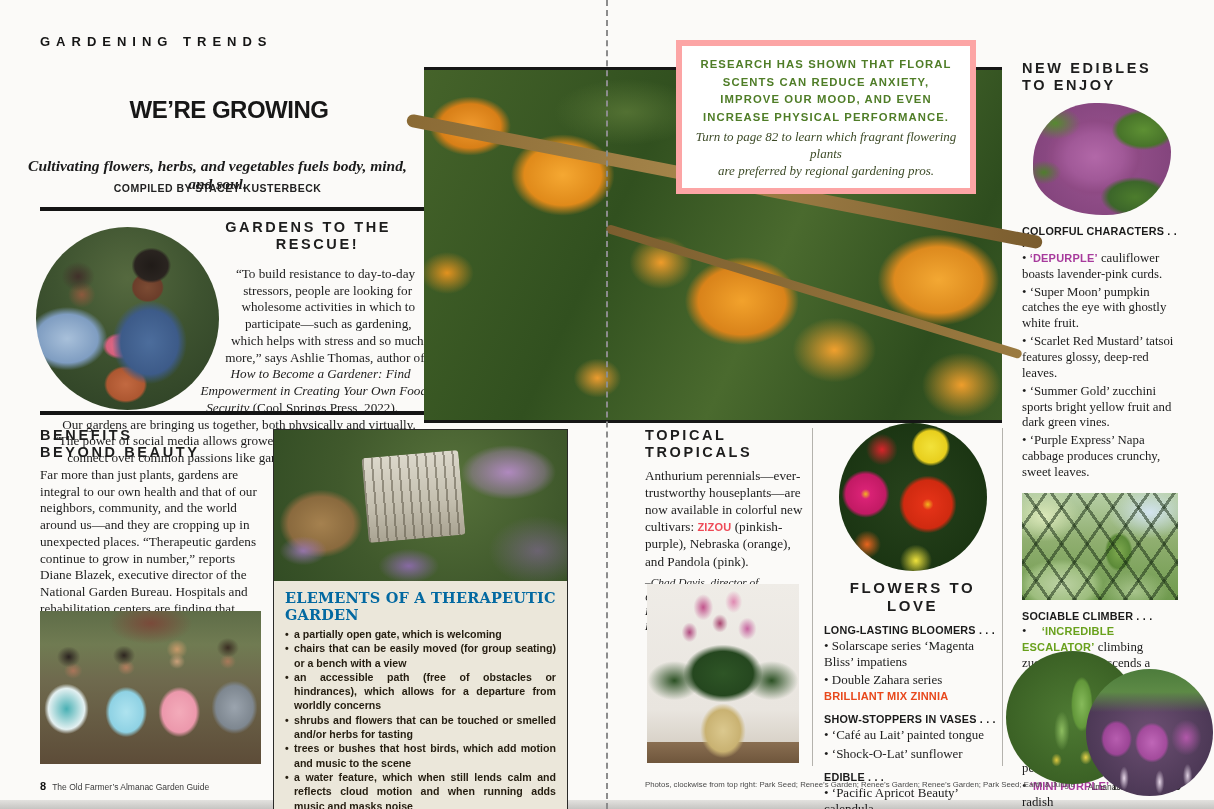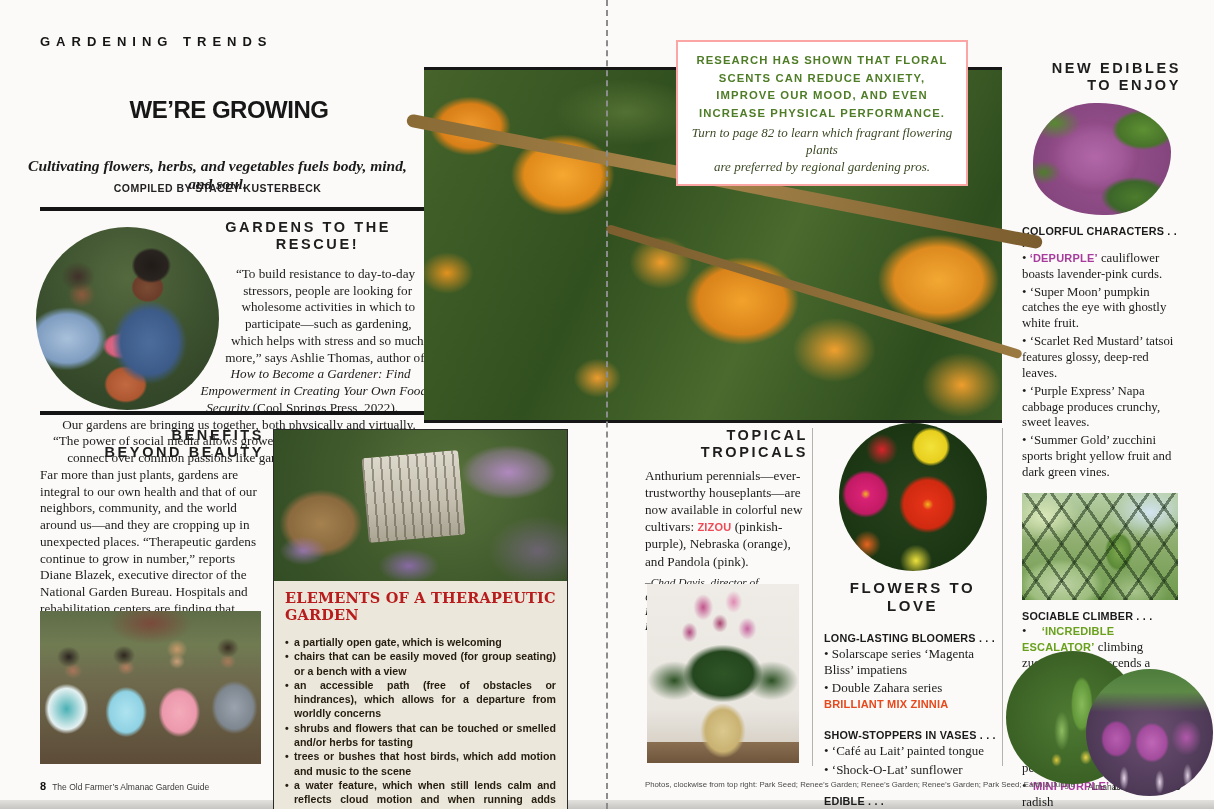--- a/index.html
+++ b/index.html
@@ -16,21 +16,21 @@
           font-family:"Liberation Sans",sans-serif;font-weight:900;font-size:24px;
           line-height:1.04;letter-spacing:-0.5px;color:#171717;}
   .subtitle{position:absolute;left:25px;top:157px;width:385px;text-align:center;
           font-style:italic;font-weight:700;font-size:15.5px;color:#1b1b1b;}
   .byline{position:absolute;left:25px;top:182px;width:385px;text-align:center;
           font-family:"Liberation Sans",sans-serif;font-weight:700;font-size:10.5px;
           letter-spacing:0.5px;color:#222;}
   .hrule{position:absolute;left:40px;width:386px;height:4px;background:#141414;}
   .r1{top:207px;} .r2{top:411px;}
   .sc-head{font-family:"Liberation Sans",sans-serif;font-weight:600;font-size:14.5px;
-          letter-spacing:2.6px;color:#1d1d1d;margin:0 0 5px 0;line-height:1.2;text-align:right;}
+          letter-spacing:2.6px;color:#1d1d1d;margin:0 0 5px 0;line-height:1.2;}
   .body-text{font-size:13.2px;line-height:1.27;margin:0;}
   .subhead{font-family:"Liberation Sans",sans-serif;font-weight:700;font-size:10.8px;
           letter-spacing:0.2px;color:#1a1a1a;margin:10px 0 2px 0;}
   .item{font-size:13px;line-height:1.24;margin:0 0 2px 0;}
   .item::before{content:"• ";}
   .hl{font-family:"Liberation Sans",sans-serif;font-weight:700;font-size:11px;letter-spacing:0.2px;}
   .hl-magenta{color:#a73a9c;} .hl-green{color:#69a11d;margin-left:12px;} .hl-red{color:#ee4956;} .hl-orange{color:#e8481c;}
 
   
   .rescue{position:absolute;left:36px;top:219px;width:392px;height:190px;}
@@ -42,49 +42,49 @@
 
   .benefits{position:absolute;left:40px;top:427px;width:224px;}
   .benefits p{font-size:13.2px;line-height:1.27;margin:3px 0 0 0;}
 
   .children{position:absolute;left:40px;top:611px;width:221px;height:153px;}
 
   .therapy-box{position:absolute;left:273px;top:429px;width:293px;border:1px solid #2a2a28;
           border-bottom:5px solid #121210;background:#ebe7da;}
   .bench{width:100%;height:151px;}
   .therapy-content{padding:8px 11px 10px 11px;}
-  .therapy-content h3{margin:0 0 12px 0;font-family:"DejaVu Serif",serif;font-weight:700;
-          font-size:14.5px;letter-spacing:0.2px;color:#b91c1c;}
+  .therapy-content h3{margin:0 0 4px 0;font-family:"DejaVu Serif",serif;font-weight:700;
+          font-size:14.5px;letter-spacing:0.2px;color:#0369a1;}
   .therapy-content ul{margin:0;padding:0;list-style:none;}
   .therapy-content li{font-family:"Liberation Sans",sans-serif;font-weight:700;font-size:10.6px;
           line-height:1.35;color:#241d10;text-align:justify;padding-left:9px;position:relative;}
   .therapy-content li::before{content:"•";position:absolute;left:0;}
 
   
   .osmanthus{position:absolute;left:424px;top:67px;width:578px;height:350px;
           border-top:3px solid #161616;border-bottom:3px solid #161616;z-index:1;}
   .research-box{position:absolute;left:676px;top:40px;width:268px;z-index:3;background:#fff;
-          border:2px solid #fca5a5;padding:10px 10px 8px 10px;text-align:center;}
+          border:6px solid #fca5a5;padding:10px 10px 8px 10px;text-align:center;}
   .research-head{font-family:"Liberation Sans",sans-serif;font-weight:700;font-size:11.3px;
           letter-spacing:1.1px;line-height:1.55;color:#4f7d27;}
   .research-note{font-style:italic;font-size:13px;line-height:1.3;color:#3c4a26;margin-top:3px;}
 
   
   .vrule{position:absolute;top:428px;height:338px;width:1px;background:#b4b2ad;}
   .v1{left:812px;} .v2{left:1002px;}
 
   .tropicals{position:absolute;left:645px;top:427px;width:163px;}
   .tropicals p{font-size:13.2px;line-height:1.3;margin:2px 0 0 0;}
   .tropicals .attr{font-style:italic;font-size:11.4px;line-height:1.3;margin-top:5px;}
   .anthurium{position:absolute;left:647px;top:584px;width:152px;height:179px;}
 
   .flowers{position:absolute;left:824px;top:421px;width:177px;}
   .zinnia{width:148px;height:148px;border-radius:50%;margin:2px auto 8px auto;}
   .flowers .sc-head{text-align:center;font-size:15px;}
-  .flowers .subhead{margin-top:17px;}
+  .flowers .subhead{margin-top:9px;}
 
   .edibles{position:absolute;left:1022px;top:60px;width:159px;}
   .cauliflower{width:138px;height:112px;margin:8px auto 6px auto;
           border-radius:46% 54% 48% 52% / 55% 45% 58% 42%;}
   .edibles .item{font-size:12.8px;}
   .trellis{width:156px;height:107px;margin:12px 0 8px 0;}
 
   .cucumbers{position:absolute;left:1006px;top:651px;width:133px;height:133px;border-radius:50%;z-index:2;}
   .radishes{position:absolute;left:1086px;top:669px;width:127px;height:127px;border-radius:50%;z-index:3;}
 
@@ -287,22 +287,22 @@
 
   </section>
 
   <section class="edibles">
     <h2 class="sc-head"><span>NEW EDIBLES</span><br><span>TO ENJOY</span></h2>
     <div class="photo cauliflower"></div>
     <div class="subhead">COLORFUL CHARACTERS . . .</div>
     <p class="item"><span class="hl hl-magenta">‘DEPURPLE’</span><span> cauliflower boasts lavender-pink curds.</span></p>
     <p class="item">‘Super Moon’ pumpkin catches the eye with ghostly white fruit.</p>
     <p class="item">‘Scarlet Red Mustard’ tatsoi features glossy, deep-red leaves.</p>
+    <p class="item">‘Summer Gold’ zucchini sports bright yellow fruit and dark green vines.</p>
     <p class="item">‘Purple Express’ Napa cabbage produces crunchy, sweet leaves.</p>
-    <p class="item">‘Summer Gold’ zucchini sports bright yellow fruit and dark green vines.</p>
     <div class="photo trellis"></div>
     <div class="subhead">SOCIABLE CLIMBER . . .</div>
     <p class="item"><span class="hl hl-green">‘INCREDIBLE ESCALATOR’</span><span> climbing zucchini easily ascends a fence or trellis.</span></p>
     <div class="subhead">SPACE-SAVERS . . .</div>
     <p class="item">‘Cal Sweet Bush’ watermelon</p>
     <p class="item"><span class="hl hl-green">‘FRENCH CORNICHON’</span><span> petite pickles</span></p>
     <p class="item"><span class="hl hl-magenta">‘MINI PURPLE’</span><span> Daikon radish</span></p>
     <p class="item">‘Green Jewel’ pak choi</p>
 
   </section>

